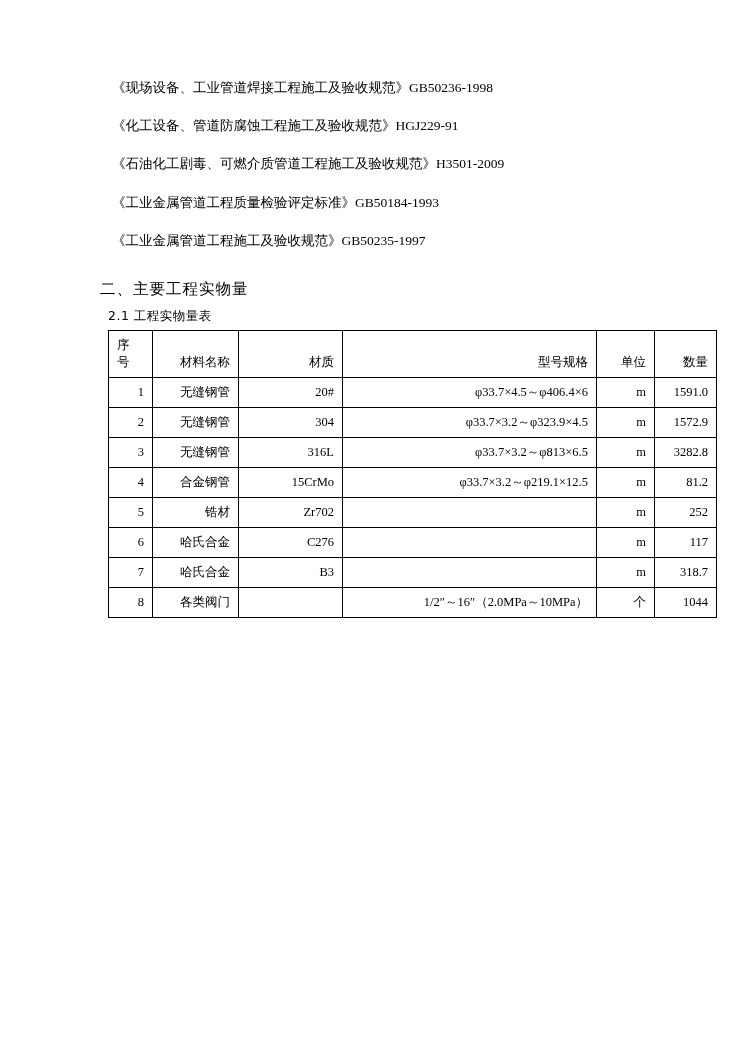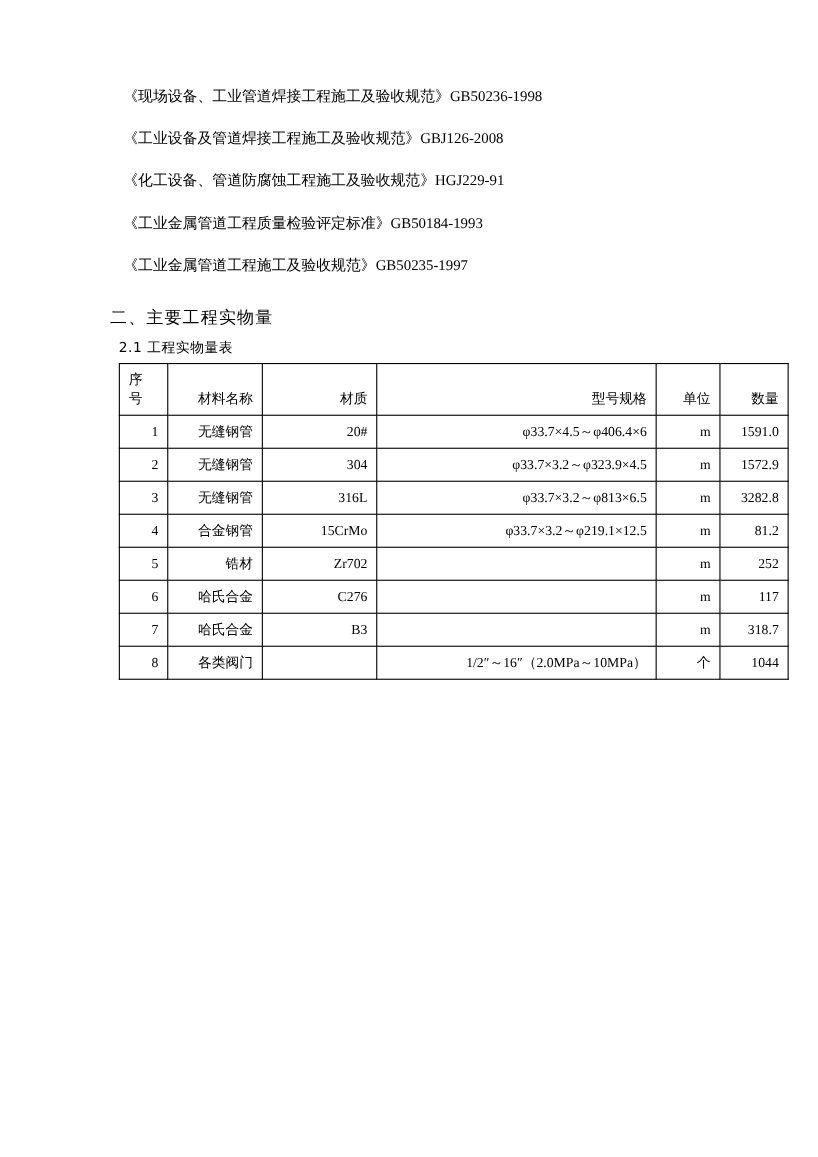--- a/index.html
+++ b/index.html
@@ -90,22 +90,22 @@
   .seq-wrap { display: block; }
   .seq-line { display: block; }
 </style>
 </head>
 <body>
 
 <div class="page">
 
   <div class="std-list">
     <div class="std-item cjk">《现场设备、工业管道焊接工程施工及验收规范》GB50236-1998</div>
-    <div class="std-item cjk">《工业设备及管道焊接工程施工及验收规范》GBJ126-2008</div>
     <div class="std-item cjk">《化工设备、管道防腐蚀工程施工及验收规范》HGJ229-91</div>
+    <div class="std-item cjk">《石油化工剧毒、可燃介质管道工程施工及验收规范》H3501-2009</div>
     <div class="std-item cjk">《工业金属管道工程质量检验评定标准》GB50184-1993</div>
     <div class="std-item cjk">《工业金属管道工程施工及验收规范》GB50235-1997</div>
   </div>
 
   <div class="section-heading">二、主要工程实物量</div>
 
   <div class="sub-heading">2.1 工程实物量表</div>
 
   <table class="qty">
     <colgroup>

